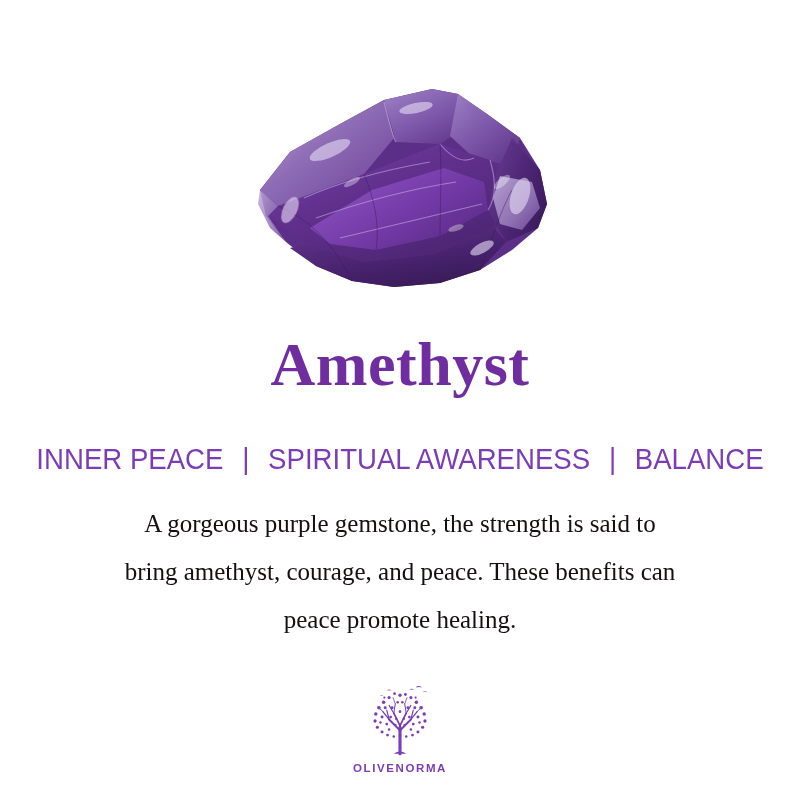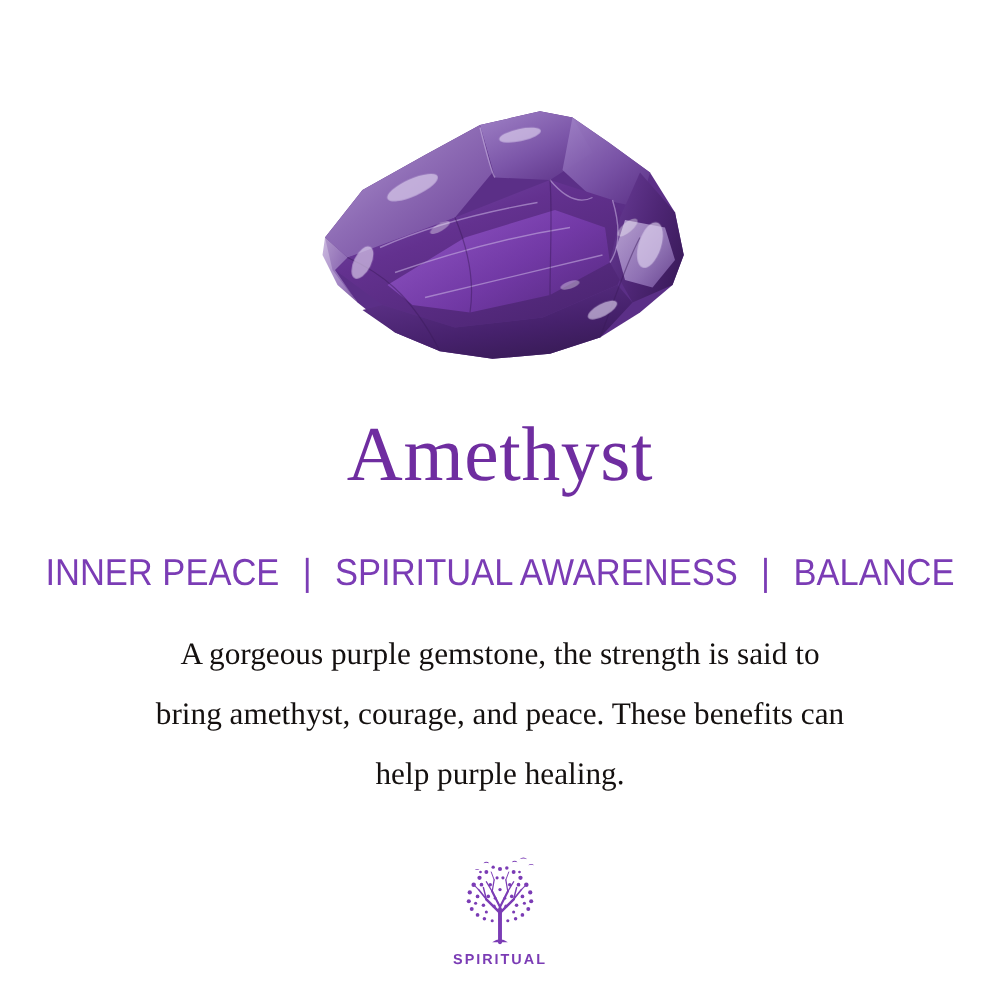--- a/index.html
+++ b/index.html
@@ -42,21 +42,21 @@
 
   
   .title {
     position: absolute;
     top: 333px;
     left: 0;
     width: 800px;
     text-align: center;
     font-family: "Liberation Serif", "DejaVu Serif", serif;
     font-size: 62px;
-    font-weight: 400;
+    font-weight: 700;
     line-height: 1;
     color: #6F2DA0;
     letter-spacing: 0.5px;
   }
 
   
   .subtitle {
     position: absolute;
     top: 443px;
     left: 0;
@@ -224,21 +224,21 @@
     <span class="kw">INNER PEACE</span>
     <span class="sep">|</span>
     <span class="kw">SPIRITUAL AWARENESS</span>
     <span class="sep">|</span>
     <span class="kw">BALANCE</span>
   </div>
 
   <div class="body-copy">
     <span class="line">A gorgeous purple gemstone, the strength is said to</span>
     <span class="line">bring amethyst, courage, and peace. These benefits can</span>
-    <span class="line">help purple healing.</span>
+    <span class="line">peace promote healing.</span>
   </div>
 
   <div class="logo-block">
     <svg class="logo-mark" viewBox="0 0 100 100" aria-label="Olivenorma tree logo">
       <g stroke="#7B3CB5" fill="none" stroke-linecap="round">
         <path d="M50,92 L50,58" stroke-width="4"></path>
         <path d="M50,62 L36,48" stroke-width="2.6"></path>
         <path d="M50,62 L64,48" stroke-width="2.6"></path>
         <path d="M50,56 L42,40" stroke-width="2.2"></path>
         <path d="M50,56 L58,40" stroke-width="2.2"></path>
@@ -304,16 +304,16 @@
           <circle cx="70" cy="20" r="1.4"></circle>
       </g>
       <g fill="#7B3CB5">
         <path d="M62,10 q3,-3 6,0 q-3,-1 -6,0 Z"></path>
         <path d="M70,7 q4,-3.5 8,0 q-4,-1.5 -8,0 Z"></path>
         <path d="M79,13 q3,-2.5 6,0 q-3,-1 -6,0 Z"></path>
         <path d="M33,11 q3,-3 6,0 q-3,-1 -6,0 Z"></path>
         <path d="M24,18 q2.5,-2 5,0 q-2.5,-0.8 -5,0 Z"></path>
       </g>
     </svg>
-    <div class="logo-word">SPIRITUAL</div>
+    <div class="logo-word">OLIVENORMA</div>
   </div>
 
 </div>
 
 </body></html>

